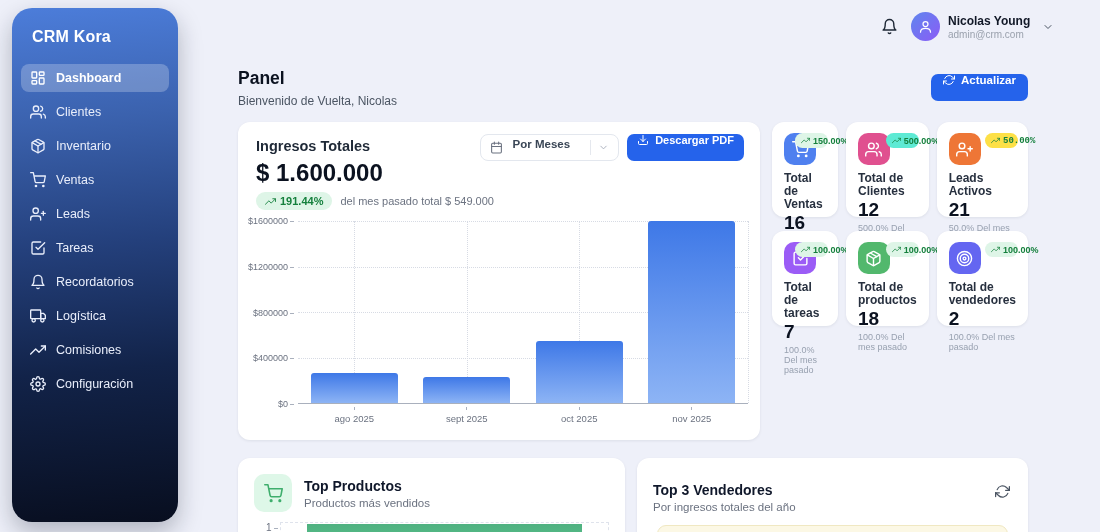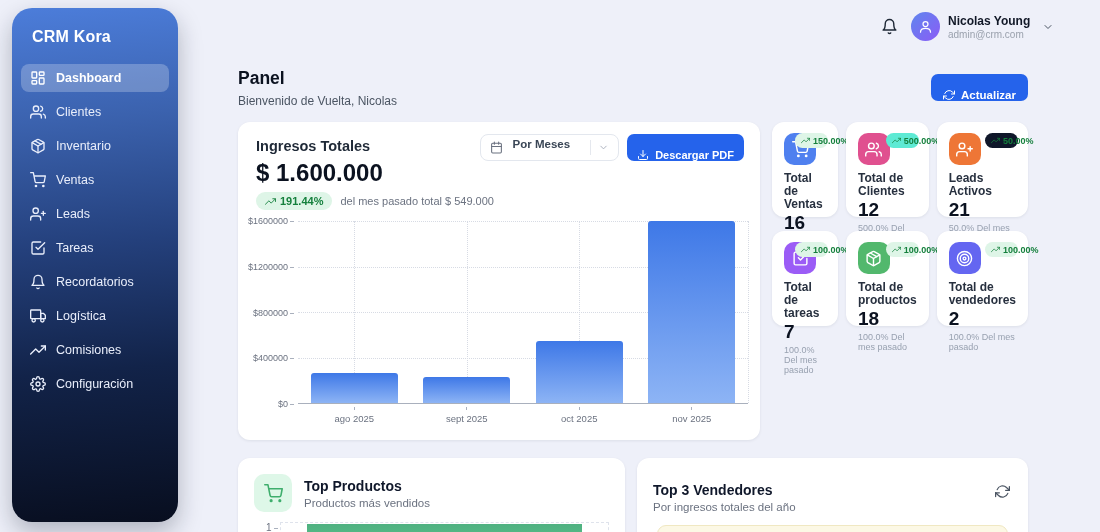--- a/index.html
+++ b/index.html
@@ -34,21 +34,21 @@
     display:flex; align-items:center; justify-content:center; color:#fff; }
   .avatar span { width:15px; height:15px; display:inline-flex; }
   .user-name { font-size:12px; font-weight:bold; color:#111827; }
   .user-email { font-size:10px; color:#9aa1ad; margin-top:1px; }
   .chev { width:12px; height:12px; color:#4b5563; margin-left:4px; display:inline-flex; }
 
   
   .page-head { position:absolute; left:238px; top:68px; }
   .page-title { margin:0; font-size:17.5px; font-weight:bold; color:#0b1220; }
   .page-sub { margin-top:5px; font-size:12px; color:#4b5563; }
-  .btn-primary { display:inline-flex; align-items:flex-end; gap:6px; background:#2563eb; color:#fff;
+  .btn-primary { display:inline-flex; align-items:flex-start; gap:6px; background:#2563eb; color:#fff;
     border:none; border-radius:7px; font-weight:bold; cursor:pointer; font-family:inherit; }
   .btn-primary [data-icon] { display:inline-flex; }
   .refresh-btn { position:absolute; right:72px; top:74px; height:27px; padding:0 12px; font-size:11.5px; }
   .refresh-btn [data-icon] { width:12px; height:12px; }
 
   
   .card { position:absolute; background:#fff; border-radius:12px; box-shadow:0 1px 3px rgba(15,23,42,.08); }
 
   
   .revenue-card { left:238px; top:122px; width:522px; height:318px; }
@@ -397,21 +397,21 @@
       <div class="stat-icon" style="background: rgb(238, 118, 54);">
         <span>
           <svg viewBox="0 0 24 24" fill="none" stroke="currentColor" stroke-width="2" stroke-linecap="round" stroke-linejoin="round">
             <path d="M16 21v-2a4 4 0 0 0-4-4H5a4 4 0 0 0-4 4v2"></path>
             <circle cx="8.5" cy="7" r="4"></circle>
             <line x1="20" y1="8" x2="20" y2="14"></line>
             <line x1="23" y1="11" x2="17" y2="11"></line>
           </svg>
         </span>
       </div>
-      <span class="stat-badge" style="background: #0f172a; color: rgb(21, 128, 61);">
+      <span class="stat-badge" style="background: #fde047; color: rgb(21, 128, 61); font-family: Liberation Mono, monospace;">
         <span>
           <svg viewBox="0 0 24 24" fill="none" stroke="currentColor" stroke-width="2" stroke-linecap="round" stroke-linejoin="round">
             <polyline points="23 6 13.5 15.5 8.5 10.5 1 18"></polyline>
             <polyline points="17 6 23 6 23 12"></polyline>
           </svg>
         </span>
         <span>50.00%</span>
       </span>
       <div class="stat-label">Leads Activos</div>
       <div class="stat-value">21</div>

